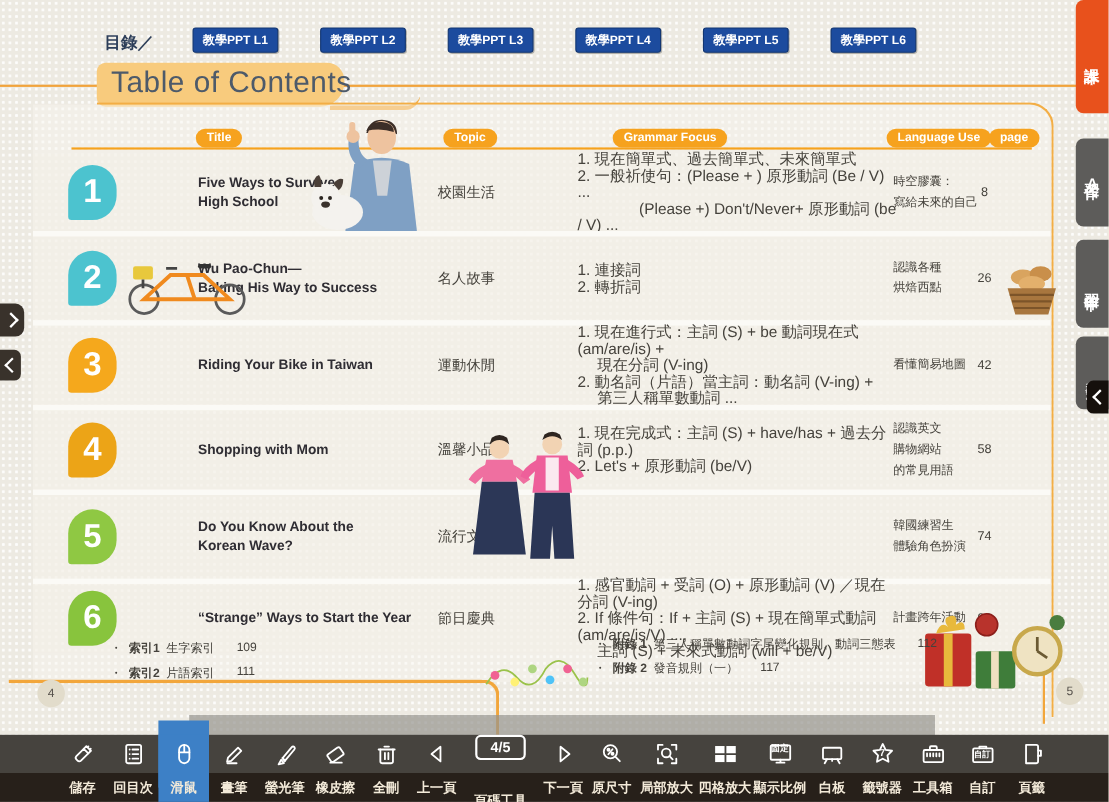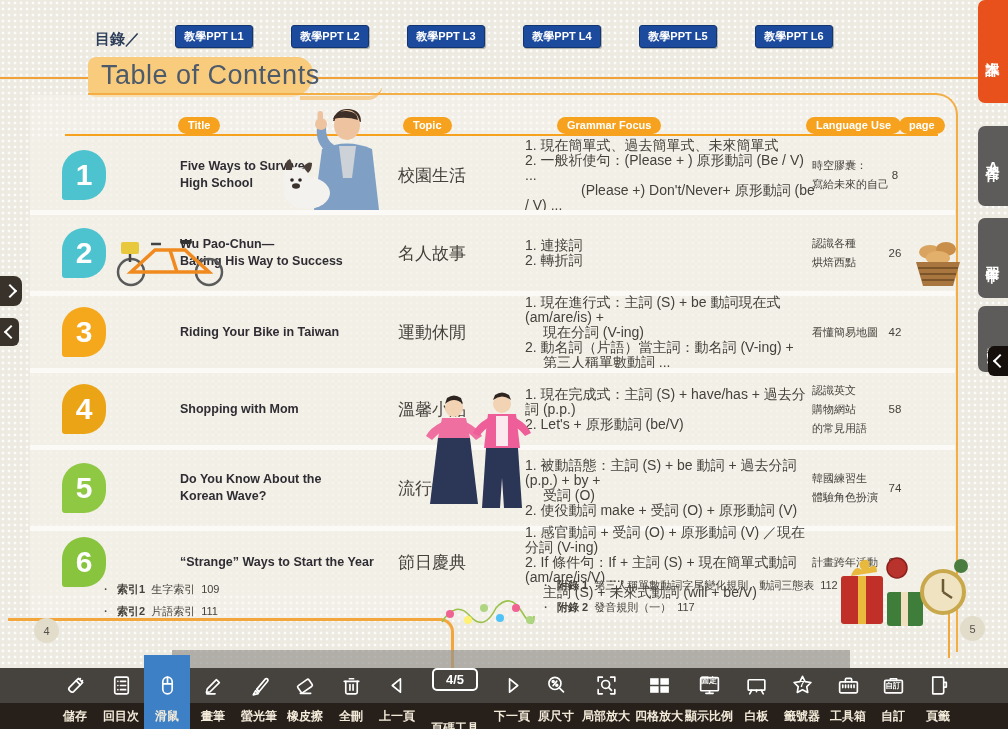--- a/index.html
+++ b/index.html
@@ -30,30 +30,30 @@
   .head-rule{left:65px;top:134px;width:873px;height:2px;background:#f6a21e;}
   #rows{left:30px;top:140px;width:925px;}
   .trow{position:relative;background:rgba(242,238,230,.55);}
   .trow + .trow{border-top:5px solid #fbfaf6;}
   .trow:nth-of-type(1){height:70px}.trow:nth-of-type(2){height:76px}.trow:nth-of-type(3){height:72px}
   .trow:nth-of-type(4){height:72px}.trow:nth-of-type(5){height:76px}.trow:nth-of-type(6){height:62px}
   .cell{position:absolute;top:50%;transform:translateY(-50%);color:#45423c;}
   .badge{left:32px;width:44px;height:50px;border-radius:22px 22px 22px 3px;display:flex;align-items:center;justify-content:center;
          color:#fff;font-size:30px;font-weight:bold;}
   .c-title{left:150px;width:215px;font-size:12.5px;font-weight:bold;color:#2f2d33;line-height:17px;white-space:pre-wrap;}
-  .c-topic{left:368px;width:115px;font-size:17px;}
+  .c-topic{left:368px;width:115px;font-size:13px;}
   .c-grammar{left:495px;width:290px;font-size:14px;line-height:15px;white-space:pre-wrap;}
   .c-lang{left:782px;width:95px;font-size:11px;line-height:19px;white-space:pre-wrap;}
   .c-page{left:840px;width:50px;font-size:11.5px;text-align:center;}
   
   #idx-left{left:100px;top:578px;}
   #idx-right{left:540px;top:574px;}
   .idx-line{font-size:11px;color:#45423c;height:22px;display:flex;align-items:center;gap:6px;white-space:nowrap;}
   .idx-line .lb{font-weight:bold;}
-  .idx-line .pg{margin-left:0;}
+  .idx-line .pg{margin-left:14px;}
   .pageno{width:25px;height:25px;border-radius:50%;background:#e2dccb;color:#55504a;font-size:11px;
           display:flex;align-items:center;justify-content:center;}
   .pageno.l{left:34px;top:618px;}
   .pageno.r{left:960px;top:616px;}
   .graybar{left:172px;top:650px;width:678px;height:19px;background:rgba(150,148,143,.7);z-index:5;}
   
   .tab{position:absolute;left:978px;width:30px;border-radius:7px 0 0 7px;background:#5d5c5a;color:#fff;
        writing-mode:vertical-rl;text-orientation:upright;display:flex;align-items:center;justify-content:center;
        font-size:14px;font-weight:bold;letter-spacing:2px;}
   .tab.active{background:#e8511c;}
@@ -246,23 +246,20 @@
         <div class="cell c-lang" data-name="lesson-language-use">認識英文
 購物網站
 的常見用語</div>
         <div class="cell c-page" data-name="lesson-page-number">58</div>
       </div>
       <div class="trow" data-name="table-row">
         <div class="cell badge" data-name="lesson-number-badge" style="background: rgb(143, 200, 67);">5</div>
         <div class="cell c-title" data-name="lesson-title">Do You Know About the
 Korean Wave?</div>
         <div class="cell c-topic" data-name="lesson-topic">流行文化</div>
-        <div class="cell c-grammar" data-name="lesson-grammar-focus">1. 被動語態：主詞 (S) + be 動詞 + 過去分詞 (p.p.) + by +
-　 受詞 (O)
-2. 使役動詞 make + 受詞 (O) + 原形動詞 (V)</div>
         <div class="cell c-lang" data-name="lesson-language-use">韓國練習生
 體驗角色扮演</div>
         <div class="cell c-page" data-name="lesson-page-number">74</div>
       </div>
       <div class="trow" data-name="table-row">
         <div class="cell badge" data-name="lesson-number-badge" style="background: rgb(136, 196, 61);">6</div>
         <div class="cell c-title" data-name="lesson-title">“Strange” Ways to Start the Year</div>
         <div class="cell c-topic" data-name="lesson-topic">節日慶典</div>
         <div class="cell c-grammar" data-name="lesson-grammar-focus">1. 感官動詞 + 受詞 (O) + 原形動詞 (V) ／現在分詞 (V-ing)
 2. If 條件句：If + 主詞 (S) + 現在簡單式動詞 (am/are/is/V) ...,

